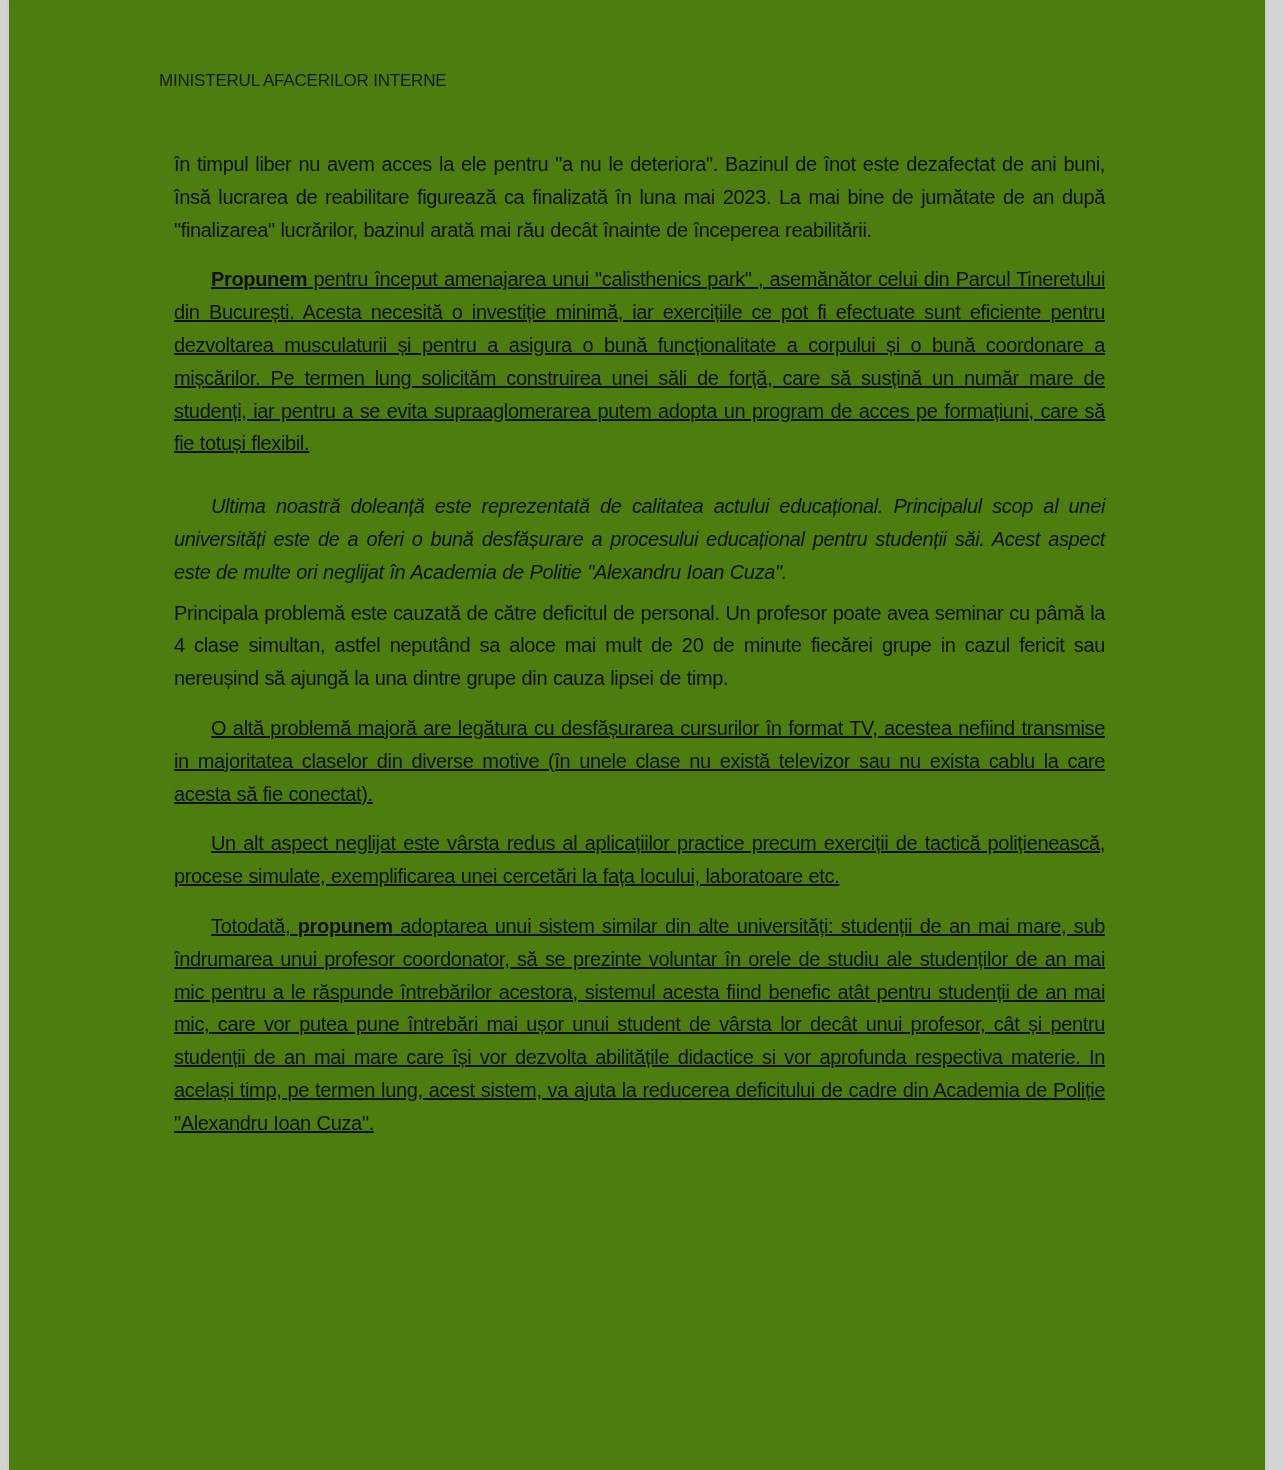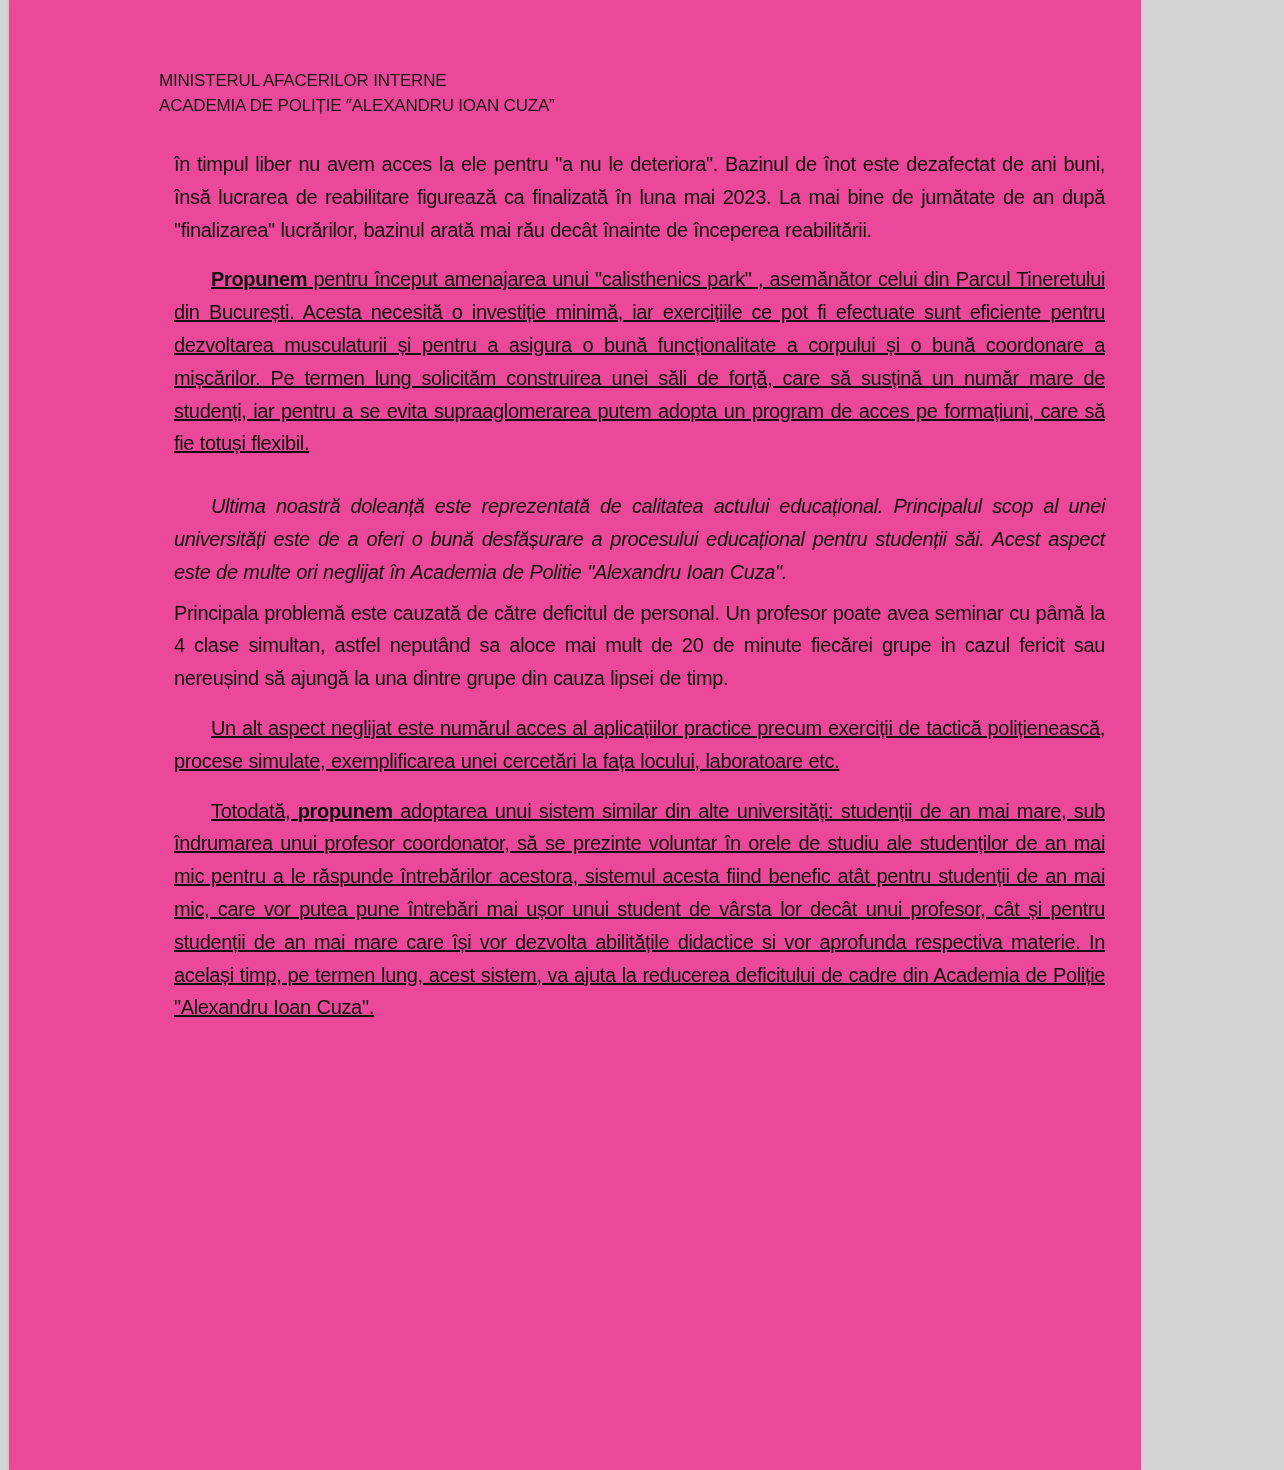--- a/index.html
+++ b/index.html
@@ -10,23 +10,23 @@
       width: 1284px;
       height: 1470px;
       background: #d4d4d4;
       position: relative;
       overflow: hidden;
     }
     .page {
       position: absolute;
       left: 9px;
       top: 0;
-      width: 1132px;
+      width: 1256px;
       height: 1470px;
-      background: #ec4899;
+      background: #4d7c0f;
       box-shadow: 0 0 3px rgba(0,0,0,0.15);
     }
     .header {
       position: absolute;
       left: 150px;
       top: 68px;
       font-family: "Liberation Sans", sans-serif;
       font-size: 17px;
       line-height: 25px;
       color: #1a1a1a;
@@ -56,42 +56,44 @@
     .gap-0 { margin-top: 0 !important; }
     b { font-weight: bold; }
   </style>
 </head>
 <body>
 
 <div class="page">
 
   <div class="header">
     <div>MINISTERUL AFACERILOR INTERNE</div>
-    <div>ACADEMIA DE POLIȚIE ″ALEXANDRU IOAN CUZA”</div>
   </div>
 
   <div class="body-text">
     <p>
       <span>în timpul liber nu avem acces la ele pentru "a nu le deteriora". Bazinul de înot este dezafectat de ani buni, însă lucrarea de reabilitare figurează ca finalizată în luna mai 2023. La mai bine de jumătate de an după "finalizarea" lucrărilor, bazinul arată mai rău decât înainte de începerea reabilitării.</span>
     </p>
 
     <p class="indent gap-s">
       <b>Propunem</b><span> pentru început amenajarea unui "calisthenics park" , asemănător celui din Parcul Tineretului din București. Acesta necesită o investiție minimă, iar exercițiile ce pot fi efectuate sunt eficiente pentru dezvoltarea musculaturii și pentru a asigura o bună funcționalitate a corpului și o bună coordonare a mișcărilor. Pe termen lung solicităm construirea unei săli de forță, care să susțină un număr mare de studenți, iar pentru a se evita supraaglomerarea putem adopta un program de acces pe formațiuni, care să fie totuși flexibil.</span>
     </p>
 
     <p class="indent gap-l">
       <span>Ultima noastră doleanță este reprezentată de calitatea actului educațional. Principalul scop al unei universități este de a oferi o bună desfășurare a procesului educațional pentru studenții săi. Acest aspect este de multe ori neglijat în Academia de Politie "Alexandru Ioan Cuza".</span>
     </p>
 
     <p class="gap-0">
       <span>Principala problemă este cauzată de către deficitul de personal. Un profesor poate avea seminar cu pâmă la 4 clase simultan, astfel neputând sa aloce mai mult de 20 de minute fiecărei grupe in cazul fericit sau nereușind să ajungă la una dintre grupe din cauza lipsei de timp.</span>
     </p>
 
+    <p class="indent gap-s">
+      <span>O altă problemă majoră are legătura cu desfășurarea cursurilor în format TV, acestea nefiind transmise in majoritatea claselor din diverse motive (în unele clase nu există televizor sau nu exista cablu la care acesta să fie conectat).</span>
+    </p>
 
     <p class="indent gap-s">
-      <span>Un alt aspect neglijat este numărul acces al aplicațiilor practice precum exerciții de tactică polițienească, procese simulate, exemplificarea unei cercetări la fața locului, laboratoare etc.</span>
+      <span>Un alt aspect neglijat este vârsta redus al aplicațiilor practice precum exerciții de tactică polițienească, procese simulate, exemplificarea unei cercetări la fața locului, laboratoare etc.</span>
     </p>
 
     <p class="indent gap-s">
       <span>Totodată, </span><b>propunem</b><span> adoptarea unui sistem similar din alte universități: studenții de an mai mare, sub îndrumarea unui profesor coordonator, să se prezinte voluntar în orele de studiu ale studenților de an mai mic pentru a le răspunde întrebărilor acestora, sistemul acesta fiind benefic atât pentru studenții de an mai mic, care vor putea pune întrebări mai ușor unui student de vârsta lor decât unui profesor, cât și pentru studenții de an mai mare care își vor dezvolta abilitățile didactice si vor aprofunda respectiva materie. In același timp, pe termen lung, acest sistem, va ajuta la reducerea deficitului de cadre din Academia de Poliție "Alexandru Ioan Cuza".</span>
     </p>
   </div>
 </div>
 
 </body></html>

